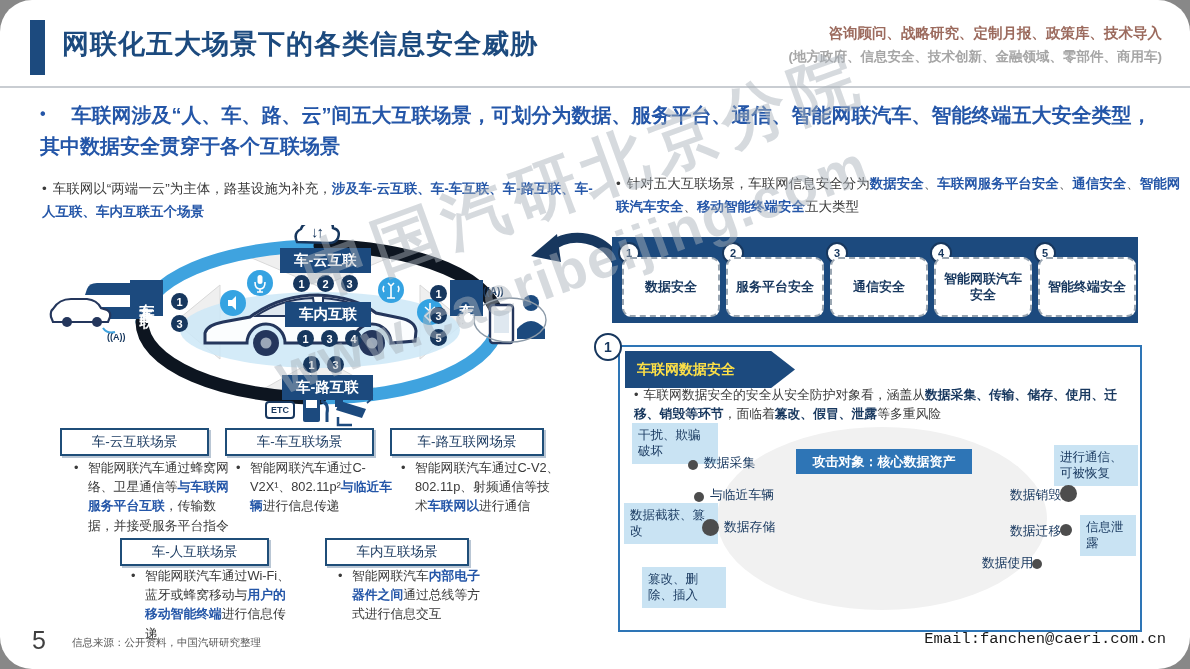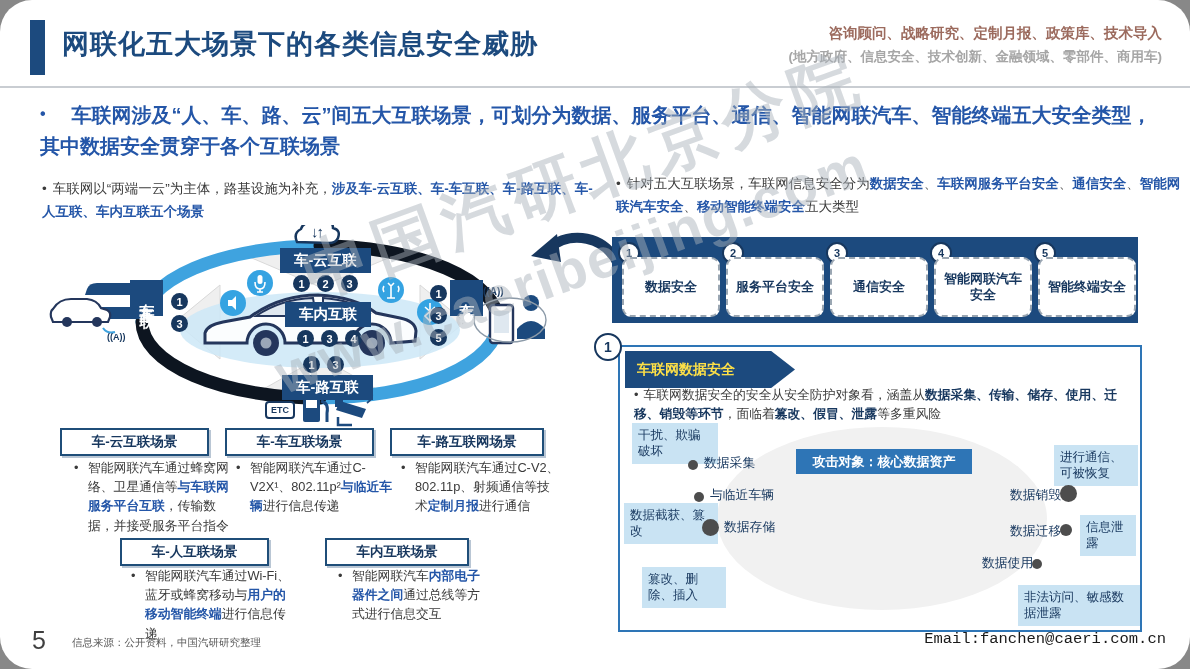--- a/index.html
+++ b/index.html
@@ -34,21 +34,21 @@
       font-size:11px;font-weight:bold;}
   .numrow{position:absolute;display:flex;gap:7px;}
   .numcol{position:absolute;display:flex;flex-direction:column;gap:5px;}
   .cnum-o{display:inline-flex;align-items:center;justify-content:center;width:18px;height:18px;
       border-radius:50%;background:#fff;border:2px solid #17375E;color:#17375E;font-size:11px;font-weight:bold;}
   .etc-chip{position:absolute;border:2px solid #17375E;border-radius:4px;color:#17375E;
       font-size:9px;font-weight:bold;padding:2px 4px;background:#fff;}
   .cloud-arrows{position:absolute;font-size:15px;font-weight:bold;color:#17375E;letter-spacing:-2px;}
   
   .card-title{position:absolute;background:#fff;border:2px solid #1F4E79;box-shadow:2px 2px 0 #b9c6d4;
-      color:#17375E;font-size:13.5px;font-weight:bold;text-align:center;padding:3px 0;}
+      color:#17375E;font-size:13.5px;font-weight:normal;text-align:center;padding:3px 0;}
   .card-body{position:absolute;font-size:12.8px;line-height:1.5;color:#3A3A3A;}
   .card-body .blt{position:absolute;left:-14px;}
   
   .banner{left:612px;top:237px;width:526px;height:86px;background:#1C4A7E;}
   .sec-box{position:absolute;top:20px;width:90px;height:52px;background:#fff;border:2px dashed #9aa6b2;
       border-radius:9px;display:flex;align-items:center;justify-content:center;text-align:center;
       color:#17375E;font-size:13px;font-weight:bold;line-height:1.25;padding:2px;}
   .sec-num{position:absolute;top:5px;}
   
   .databox{left:618px;top:345px;width:520px;height:283px;border:2px solid #2E75B6;background:#fff;}
@@ -223,21 +223,21 @@
   </div>
 
   <div>
     <div class="card-title" style="left:60px;top:428px;width:145px;">车-云互联场景</div>
     <div class="card-body" style="left:88px;top:458px;width:150px;"><span class="blt">•</span><span><span class="sg0">智能网联汽车通过蜂窝网络、卫星通信等</span><span class="sg1">与车联网服务平台互联</span><span class="sg0">，传输数据，并接受服务平台指令</span></span></div>
 
     <div class="card-title" style="left:225px;top:428px;width:145px;">车-车互联场景</div>
     <div class="card-body" style="left:250px;top:458px;width:145px;"><span class="blt">•</span><span><span class="sg0">智能网联汽车通过C-V2X¹、802.11p²</span><span class="sg1">与临近车辆</span><span class="sg0">进行信息传递</span></span></div>
 
     <div class="card-title" style="left:390px;top:428px;width:150px;">车-路互联网场景</div>
-    <div class="card-body" style="left:415px;top:458px;width:145px;"><span class="blt">•</span><span><span class="sg0">智能网联汽车通过C-V2、802.11p、射频通信等技术</span><span class="sg1">定制月报</span><span class="sg0">进行通信</span></span></div>
+    <div class="card-body" style="left:415px;top:458px;width:145px;"><span class="blt">•</span><span><span class="sg0">智能网联汽车通过C-V2、802.11p、射频通信等技术</span><span class="sg1">车联网以</span><span class="sg0">进行通信</span></span></div>
 
     <div class="card-title" style="left:120px;top:538px;width:145px;">车-人互联场景</div>
     <div class="card-body" style="left:145px;top:566px;width:150px;"><span class="blt">•</span><span><span class="sg0">智能网联汽车通过Wi-Fi、蓝牙或蜂窝移动与</span><span class="sg1">用户的移动智能终端</span><span class="sg0">进行信息传递</span></span></div>
 
     <div class="card-title" style="left:325px;top:538px;width:140px;">车内互联场景</div>
     <div class="card-body" style="left:352px;top:566px;width:140px;"><span class="blt">•</span><span><span class="sg0">智能网联汽车</span><span class="sg1">内部电子器件之间</span><span class="sg0">通过总线等方式进行信息交互</span></span></div>
   </div>
 
   <svg class="abs" style="left:523px;top:226px;" width="100" height="58">
     <path d="M95,38 C82,10 48,4 26,22" fill="none" stroke="#17375E" stroke-width="10"></path>
@@ -277,21 +277,20 @@
     <div class="attack-hd">攻击对象：核心数据资产</div>
 
     <div class="tag" style="left:434px;top:98px;width:72px;">进行通信、可被恢复</div>
     <div class="stage" style="left:390px;top:140px;">数据销毁</div>
     <div class="fdot" style="left:440px;top:138px;width:17px;height:17px;"></div>
     <div class="stage" style="left:390px;top:176px;">数据迁移</div>
     <div class="fdot" style="left:440px;top:177px;width:12px;height:12px;"></div>
     <div class="tag" style="left:460px;top:168px;width:44px;">信息泄露</div>
     <div class="stage" style="left:362px;top:208px;">数据使用</div>
     <div class="fdot" style="left:412px;top:212px;width:10px;height:10px;"></div>
-    <div class="tag" style="left:398px;top:238px;width:110px;">非法访问、敏感数据泄露</div>
   </div>
 
   <div class="abs watermark">
     <div class="wm1">中国汽研北京分院</div>
     <div class="wm2">www.caeribeijing.com</div>
   </div>
 
   <div class="abs pagenum">5</div>
   <div class="abs source">信息来源：公开资料，中国汽研研究整理</div>
   <div class="abs email">Email:fanchen@caeri.com.cn</div>

